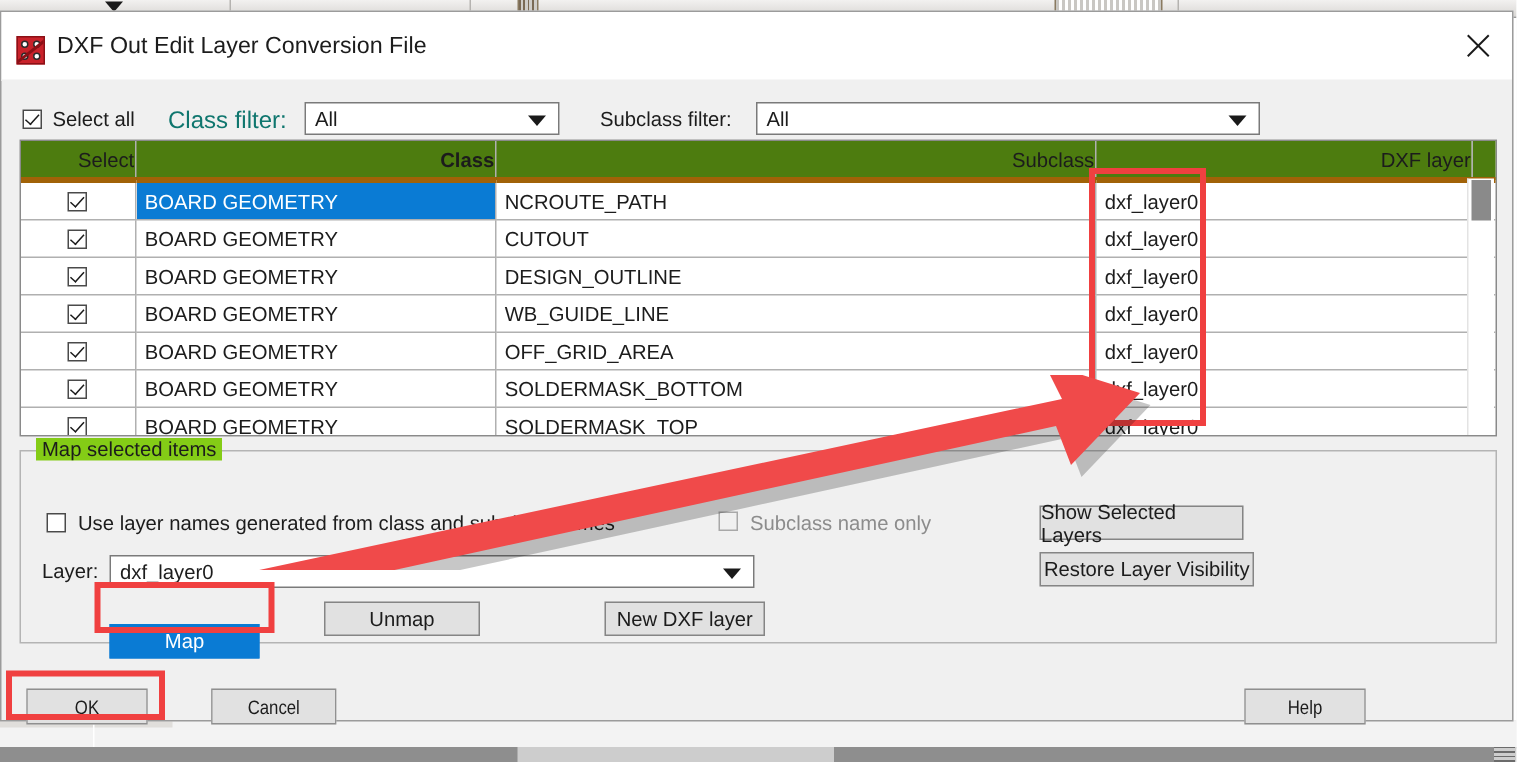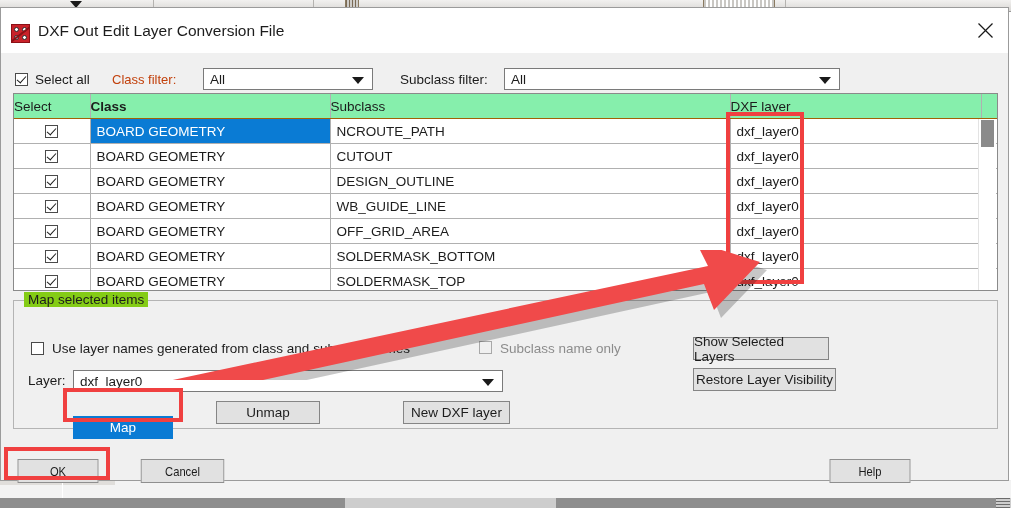--- a/index.html
+++ b/index.html
@@ -187,22 +187,22 @@
     left: 14px; top: 64px;
     display: flex;
     align-items: center;
     gap: 7px;
   }
   #select-all-label { font-size: 13.5px; color: #1c1c1c; }
 
   #class-filter-label {
     position: absolute;
     left: 111px; top: 64px;
-    font-size: 13px;
-    color: #c2410c;
+    font-size: 16px;
+    color: #0f766e;
   }
   #subclass-filter-label {
     position: absolute;
     left: 399px; top: 64px;
     font-size: 13.5px;
     color: #1c1c1c;
   }
 
   .combo {
     position: absolute;
@@ -241,24 +241,24 @@
   table.grid {
     border-collapse: collapse;
     width: 100%;
     table-layout: fixed;
   }
   table.grid th {
     height: 24px;
     font-size: 13.5px;
     font-weight: normal;
     color: #1c1c1c;
-    background: #86efac;
+    background: #4d7c0f;
     border-right: 1px solid #b0b0b0;
-    border-bottom: 1px solid #a16207;
-    text-align: left;
+    border-bottom: 4px solid #a16207;
+    text-align: right;
     padding: 0;
   }
   table.grid th.class-head { font-weight: bold; }
   table.grid td {
     height: 24px;
     font-size: 13.5px;
     color: #1c1c1c;
     border-right: 1px solid #b0b0b0;
     border-bottom: 1px solid #b0b0b0;
     padding: 0 0 0 6px;

